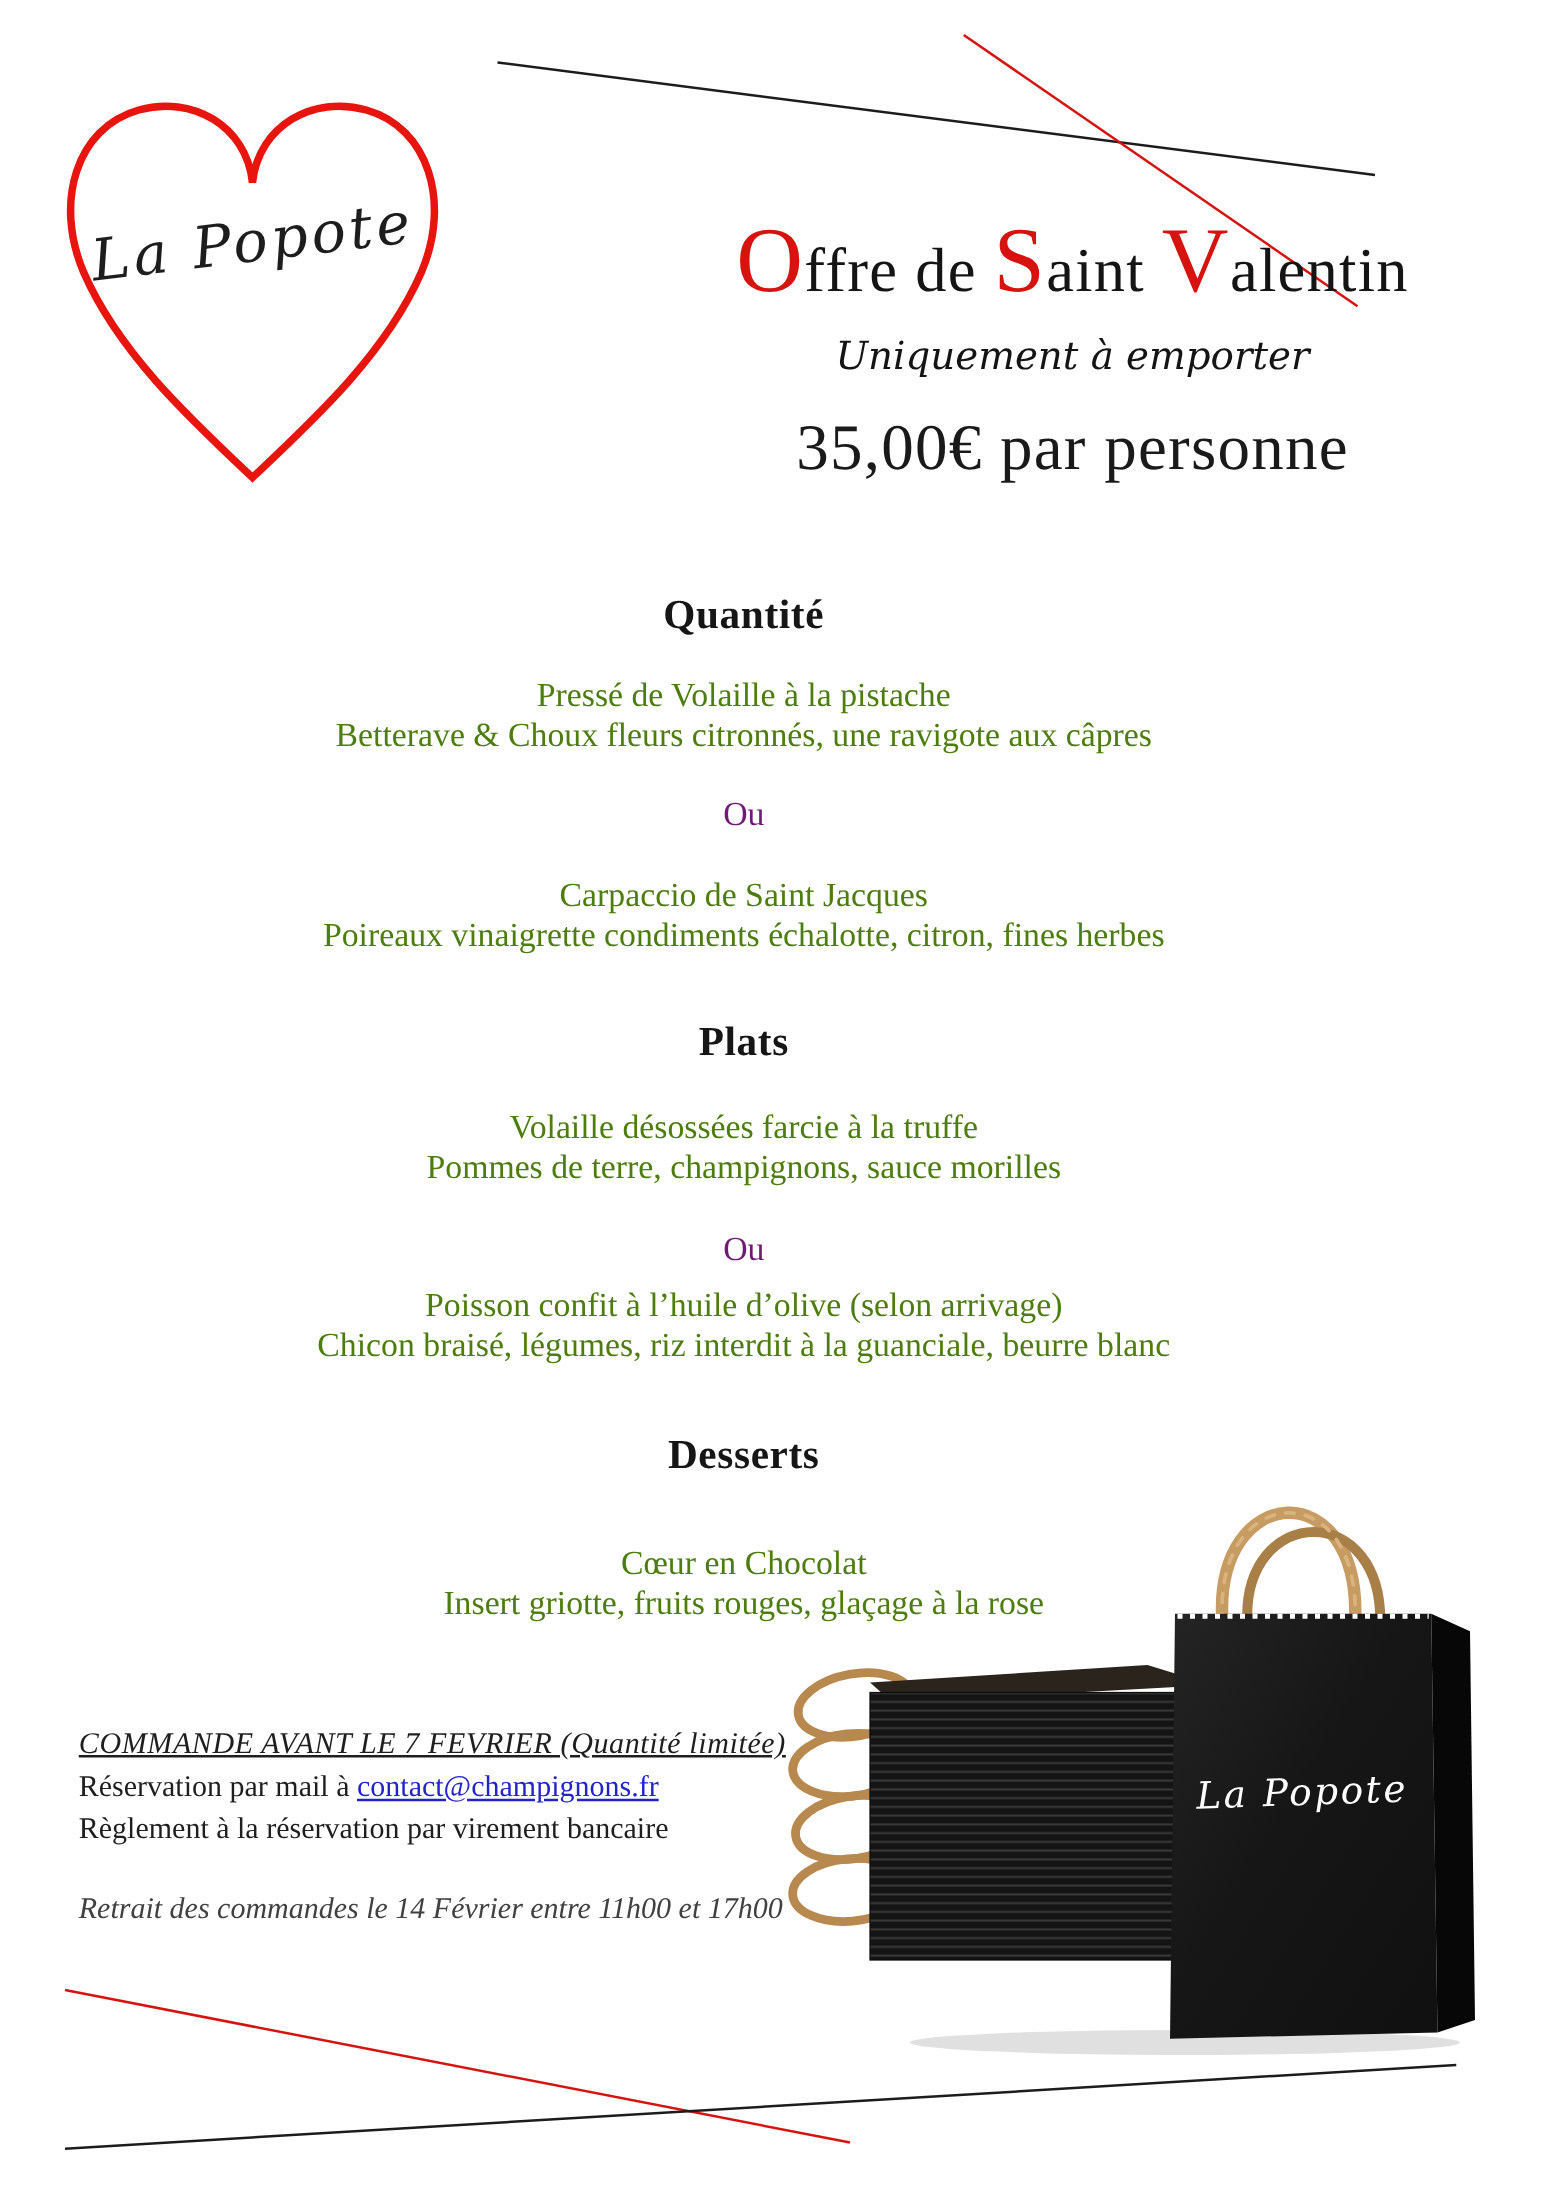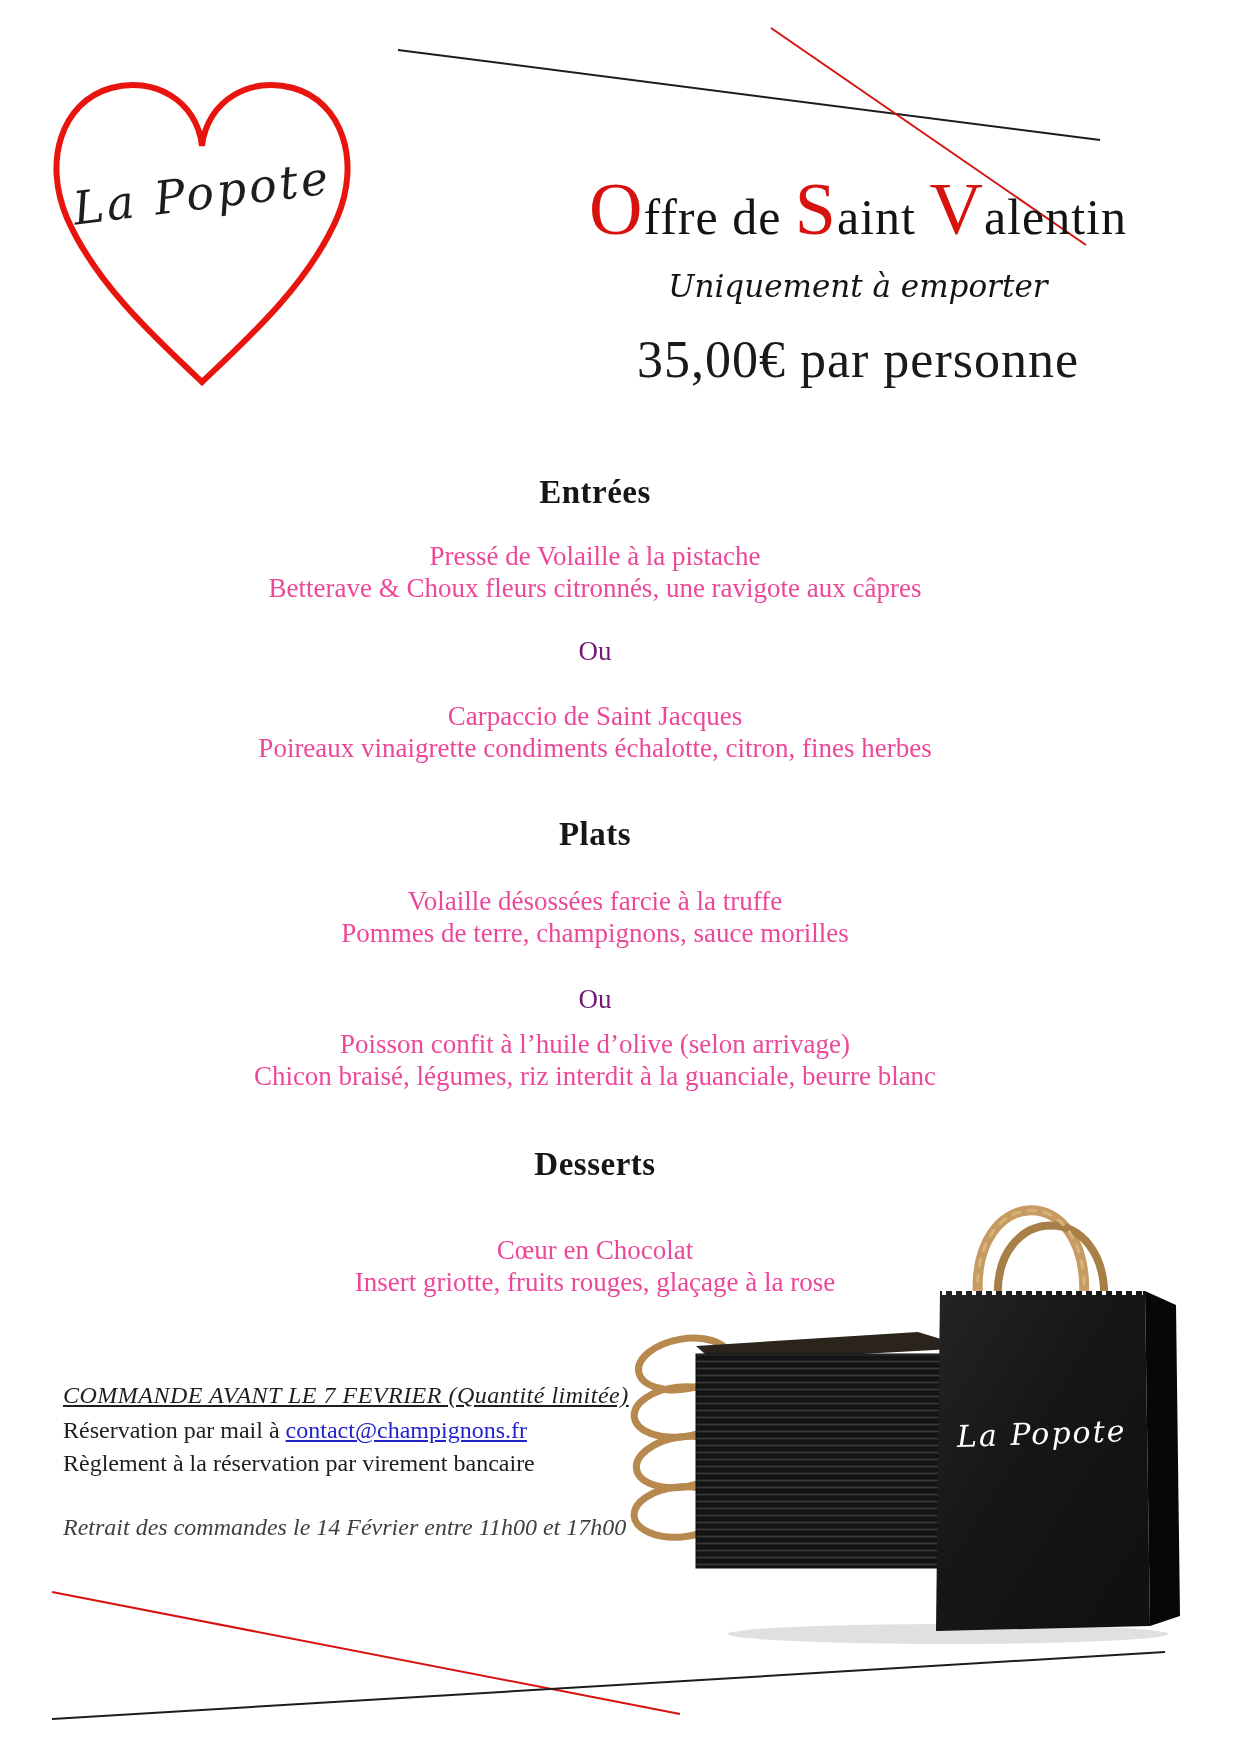--- a/index.html
+++ b/index.html
@@ -37,21 +37,21 @@
   .title .rest{font-size:50px;color:#141414;}
   .subtitle{
     font-family:"DejaVu Serif", serif;
     font-style:italic;font-size:31px;color:#141414;margin-top:4px;
   }
   .price{font-size:52px;color:#1a1a1a;margin-top:26px;letter-spacing:1px;}
 
   
   .menu-row{position:absolute;left:245px;width:700px;text-align:center;z-index:2;}
   .menu-heading{font-size:33px;font-weight:bold;color:#161616;letter-spacing:0.5px;}
-  .menu-item{font-size:27px;line-height:31.5px;color:#ec4899;}
+  .menu-item{font-size:27px;line-height:31.5px;color:#4d7c0f;}
   .menu-sep{font-size:27px;color:#701a75;}
 
   
   .footer-row{position:absolute;left:63px;z-index:2;font-size:24px;color:#1e1e1e;}
   .deadline{font-style:italic;text-decoration:underline;letter-spacing:0.5px;}
   .contact-block{line-height:33px;}
   .email-link{color:#2323cc;text-decoration:underline;cursor:pointer;}
   .pickup{font-style:italic;color:#404040;}
 
   
@@ -81,21 +81,21 @@
     </svg>
     <div class="logo-text">La Popote</div>
   </div>
 
   <div class="header">
     <h1 class="title"><span class="cap">O</span><span class="rest">ffre de </span><span class="cap">S</span><span class="rest">aint </span><span class="cap">V</span><span class="rest">alentin</span></h1>
     <div class="subtitle">Uniquement à emporter</div>
     <div class="price">35,00€ par personne</div>
   </div>
 
-  <div class="menu-row menu-heading" style="top:474px;">Entrées</div>
+  <div class="menu-row menu-heading" style="top:474px;">Quantité</div>
 
   <div class="menu-row menu-item" style="top:541px;">
     <div>Pressé de Volaille à la pistache</div>
     <div>Betterave &amp; Choux fleurs citronnés, une ravigote aux câpres</div>
   </div>
 
   <div class="menu-row menu-sep" style="top:636px;">Ou</div>
 
   <div class="menu-row menu-item" style="top:701px;">
     <div>Carpaccio de Saint Jacques</div>

